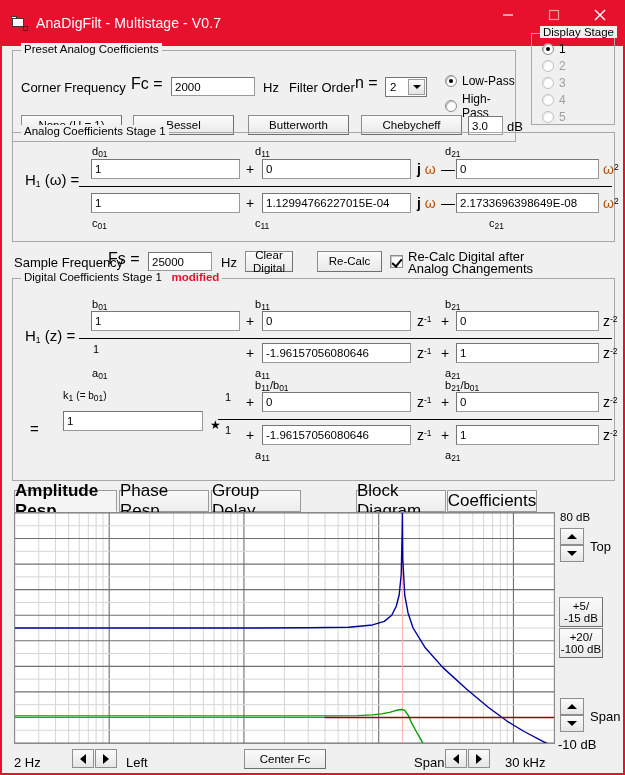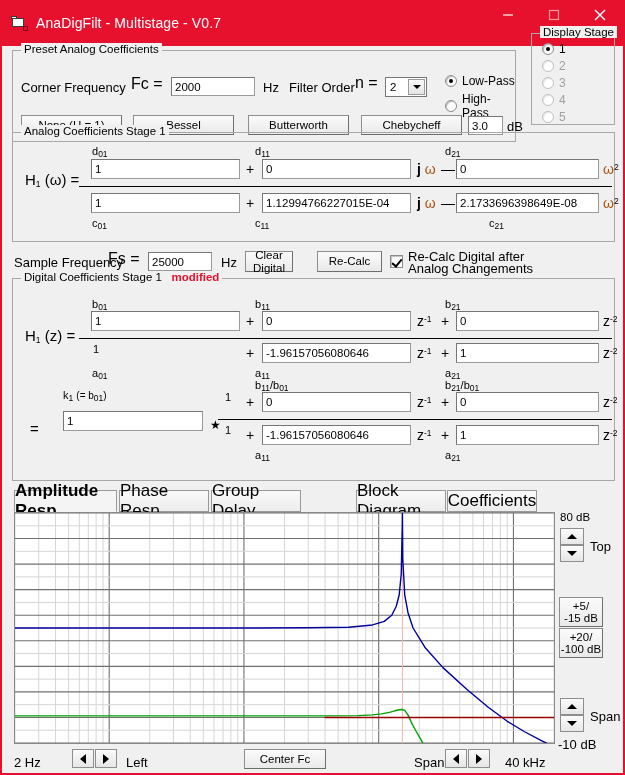--- a/index.html
+++ b/index.html
@@ -571,15 +571,15 @@
     </div>
   <div class="lbl" style="left:124px; top:755px;">Left</div>
   <div class="btn" style="left:242px; top:749px; width:82px; height:20px;">Center Fc</div>
   <div class="lbl" style="left:412px; top:755px;">Span</div>
   <div class="arrbtn" style="left:443px; top:749px;">
       <i class="tri-l"></i>
     </div>
   <div class="arrbtn" style="left:466px; top:749px;">
       <i class="tri-r"></i>
     </div>
-  <div class="lbl" style="left:503px; top:755px;">40 kHz</div>
+  <div class="lbl" style="left:503px; top:755px;">30 kHz</div>
 
 </div>
 
 </body></html>

